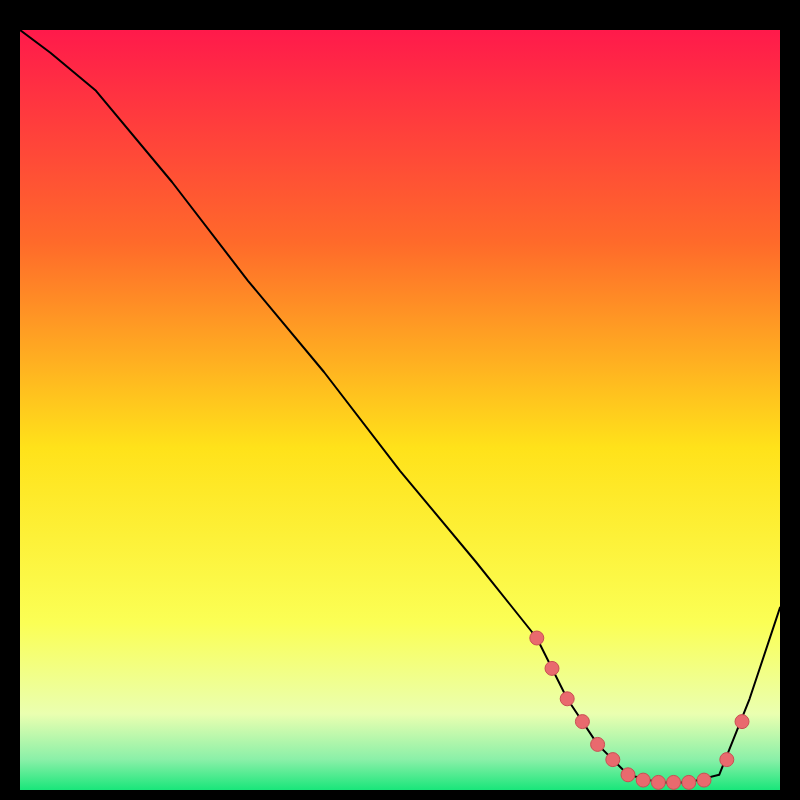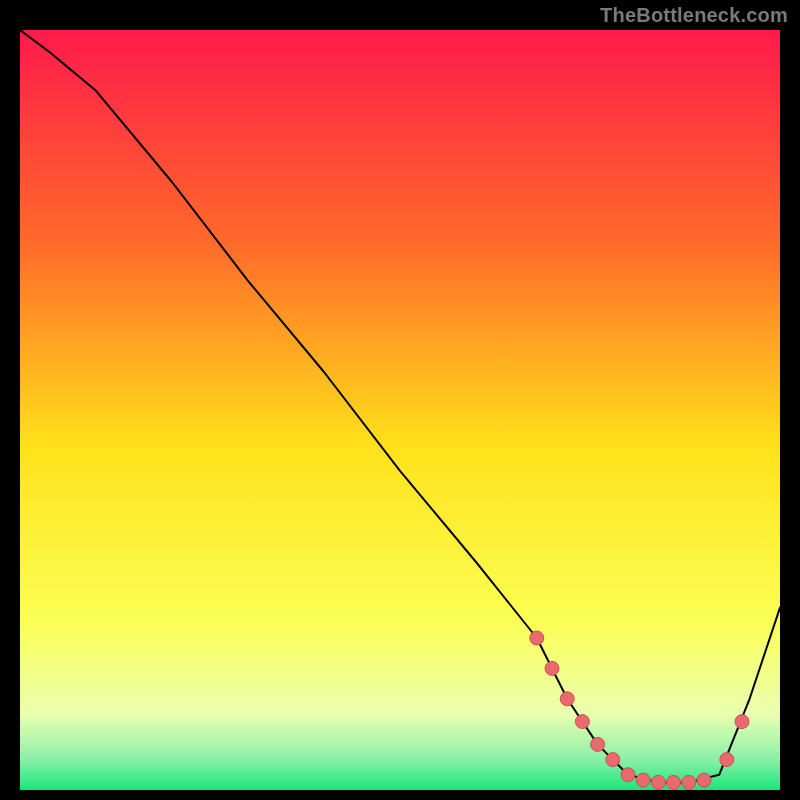--- a/index.html
+++ b/index.html
@@ -26,21 +26,20 @@
     top: 30px;
     width: 760px;
     height: 760px;
   }
   svg { display: block; }
 </style>
 </head>
 <body>
 
 <div class="stage">
-  <div class="attribution">TheBottleneck.com</div>
 
   <div class="plot-wrap">
     <svg id="plot" width="760" height="760" viewBox="0 0 760 760">
       <defs>
         <linearGradient id="heat" x1="0" y1="0" x2="0" y2="1">
           <stop id="g0" offset="0%" stop-color="#ff1a4b"></stop>
           <stop id="g1" offset="28%" stop-color="#ff6a2a"></stop>
           <stop id="g2" offset="55%" stop-color="#ffe21a"></stop>
           <stop id="g3" offset="78%" stop-color="#fbff55"></stop>
           <stop id="g4" offset="90%" stop-color="#eaffb0"></stop>

